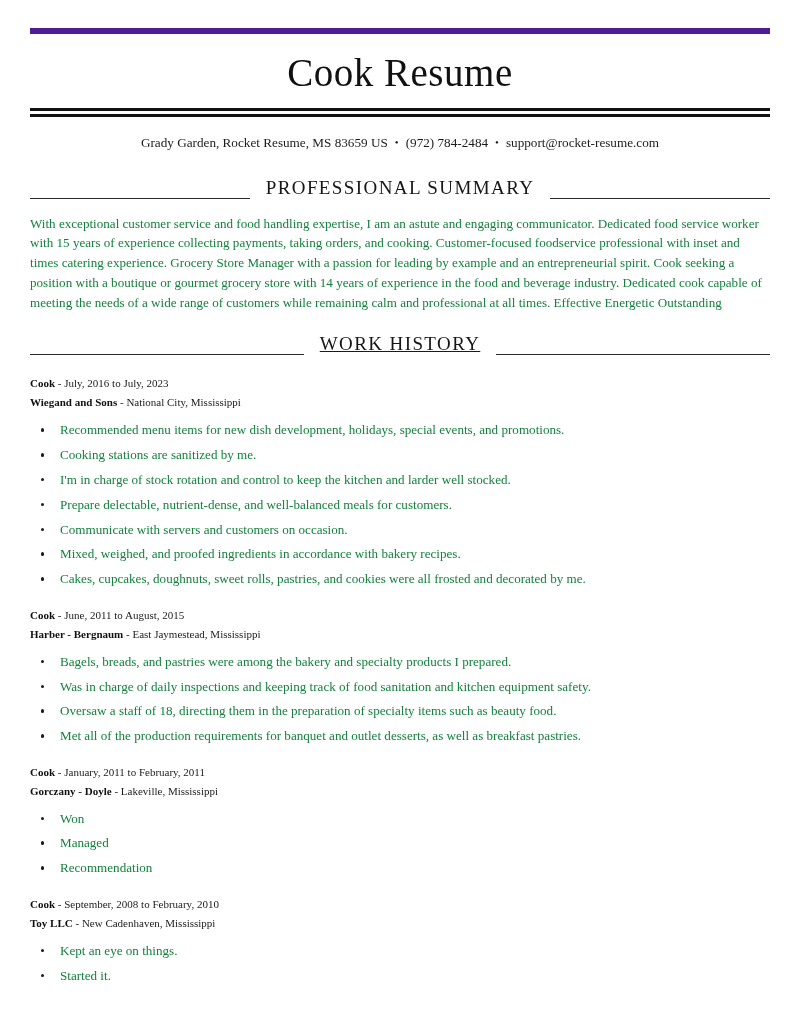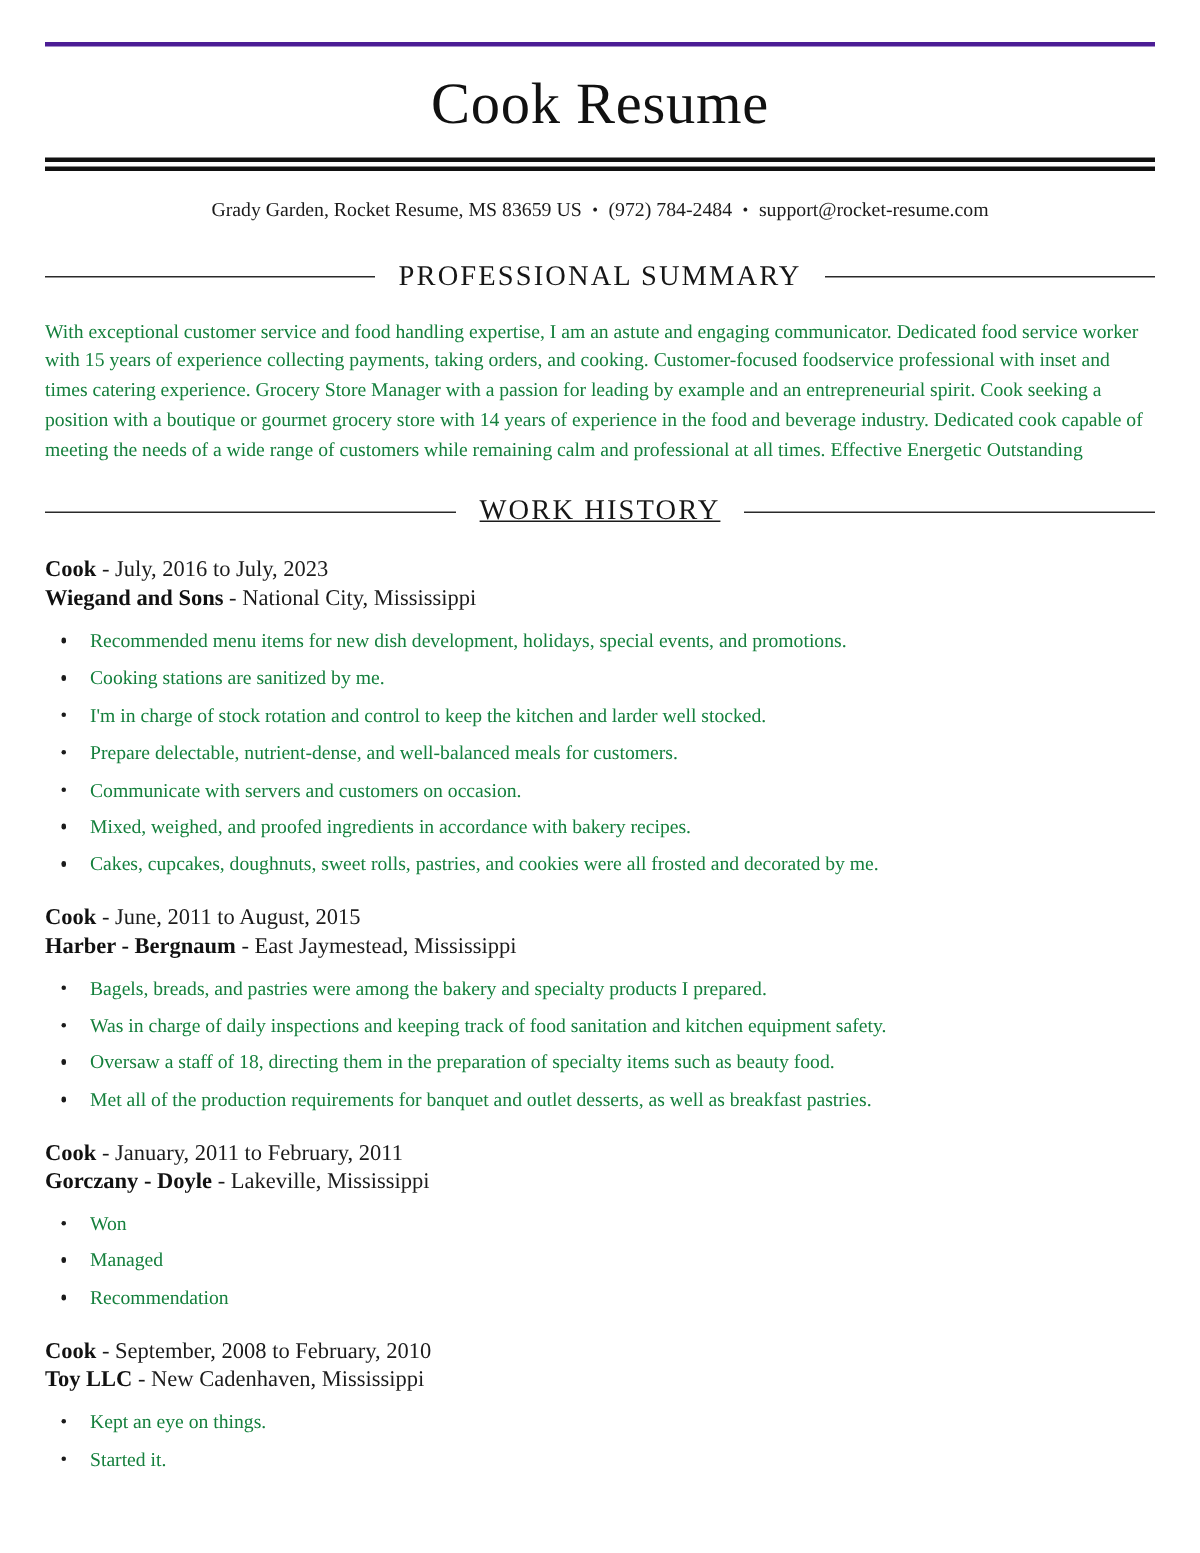--- a/index.html
+++ b/index.html
@@ -19,21 +19,21 @@
     width: 800px;
     height: 1035px;
     padding: 0;
     box-sizing: border-box;
     position: relative;
   }
 
   
   .header {
     margin: 28px 30px 0 30px;
-    border-top: 3px solid #4c1d95;
+    border-top: 6px solid #4c1d95;
     padding-top: 2px;
   }
   .title {
     text-align: center;
     font-family: "Liberation Serif", "DejaVu Serif", serif;
     font-weight: 400;
     font-size: 39px;
     line-height: 1.18;
     letter-spacing: 0.5px;
     color: #111111;
@@ -57,21 +57,21 @@
   .contact .sep {
     display: inline-block;
     padding: 0 7px;
     font-size: 11px;
     vertical-align: 1px;
   }
 
   
   .section-head {
     display: flex;
-    align-items: center;
+    align-items: flex-end;
     margin: 15px 30px;
     gap: 16px;
   }
   .section-head .line {
     flex: 1 1 auto;
     height: 0;
     border-top: 1.4px solid #2a2a2a;
   }
   .section-head .label {
     flex: 0 0 auto;
@@ -92,21 +92,21 @@
     line-height: 19.8px;
     text-align: left;
     color: #15803d;
   }
 
   .entries { margin: 0 30px; }
   .entry { margin-top: 18px; }
   .entry:first-child { margin-top: 19px; }
 
   .entry-line {
-    font-size: 15px;
+    font-size: 11px;
     line-height: 19px;
     color: #1b1b1b;
   }
   .entry-line .strong {
     font-weight: 700;
     color: #111111;
   }
   .entry-line .dash { font-weight: 400; }
 
   ul.bullets {

